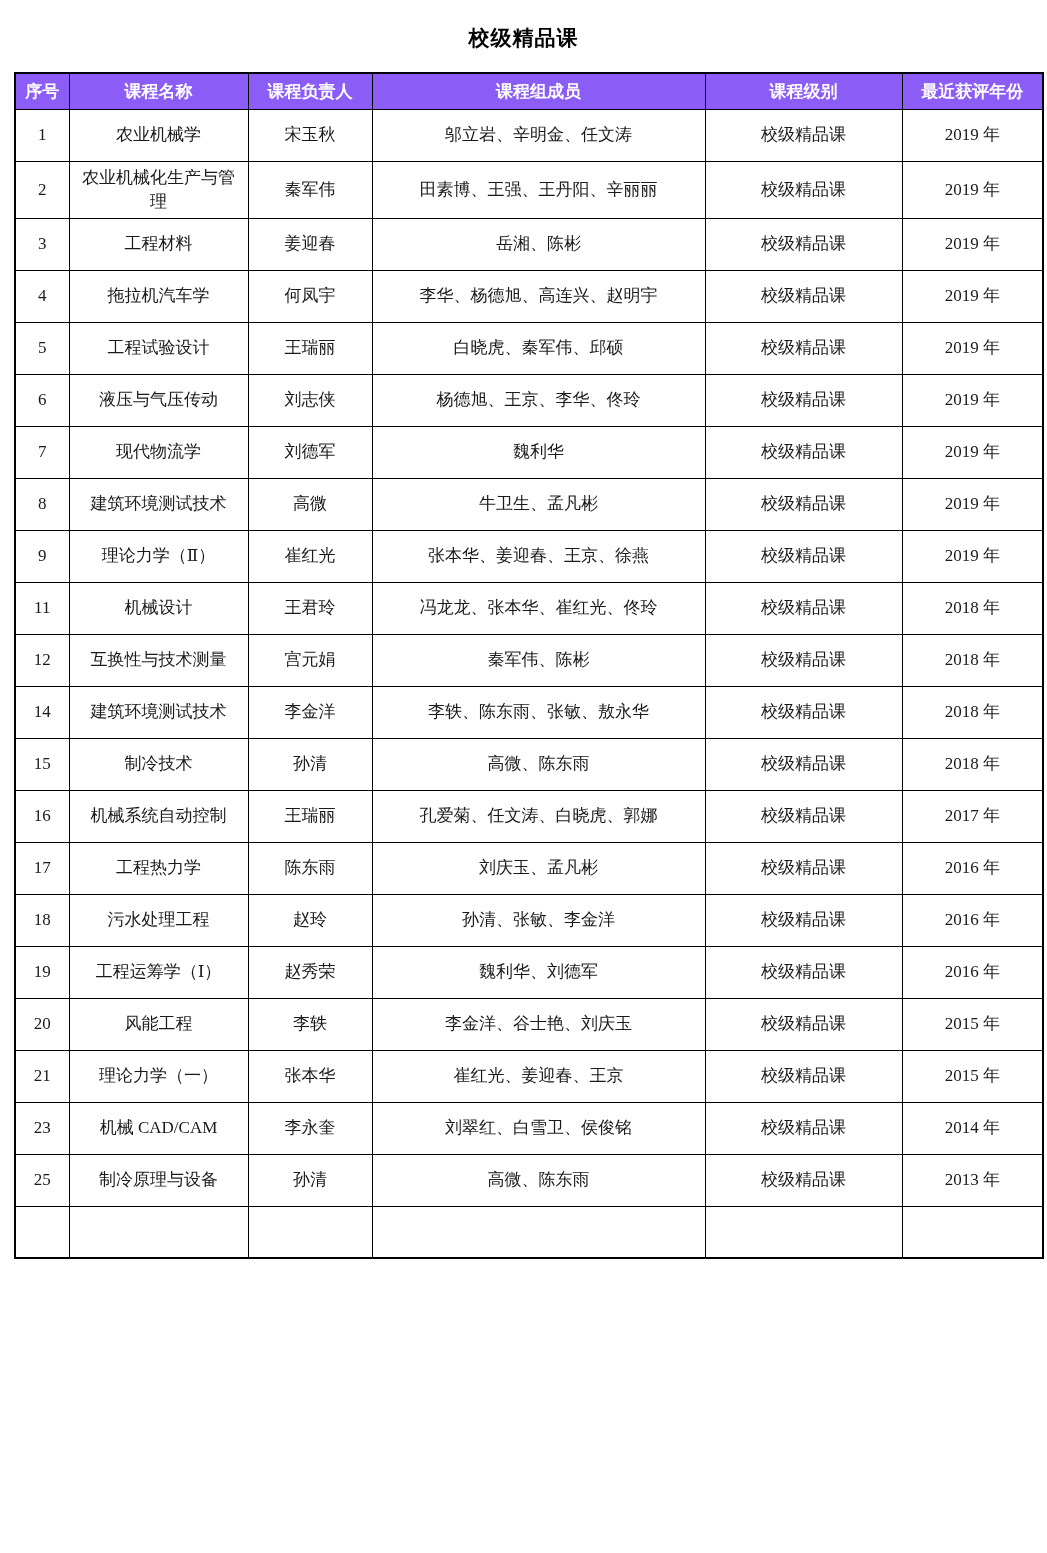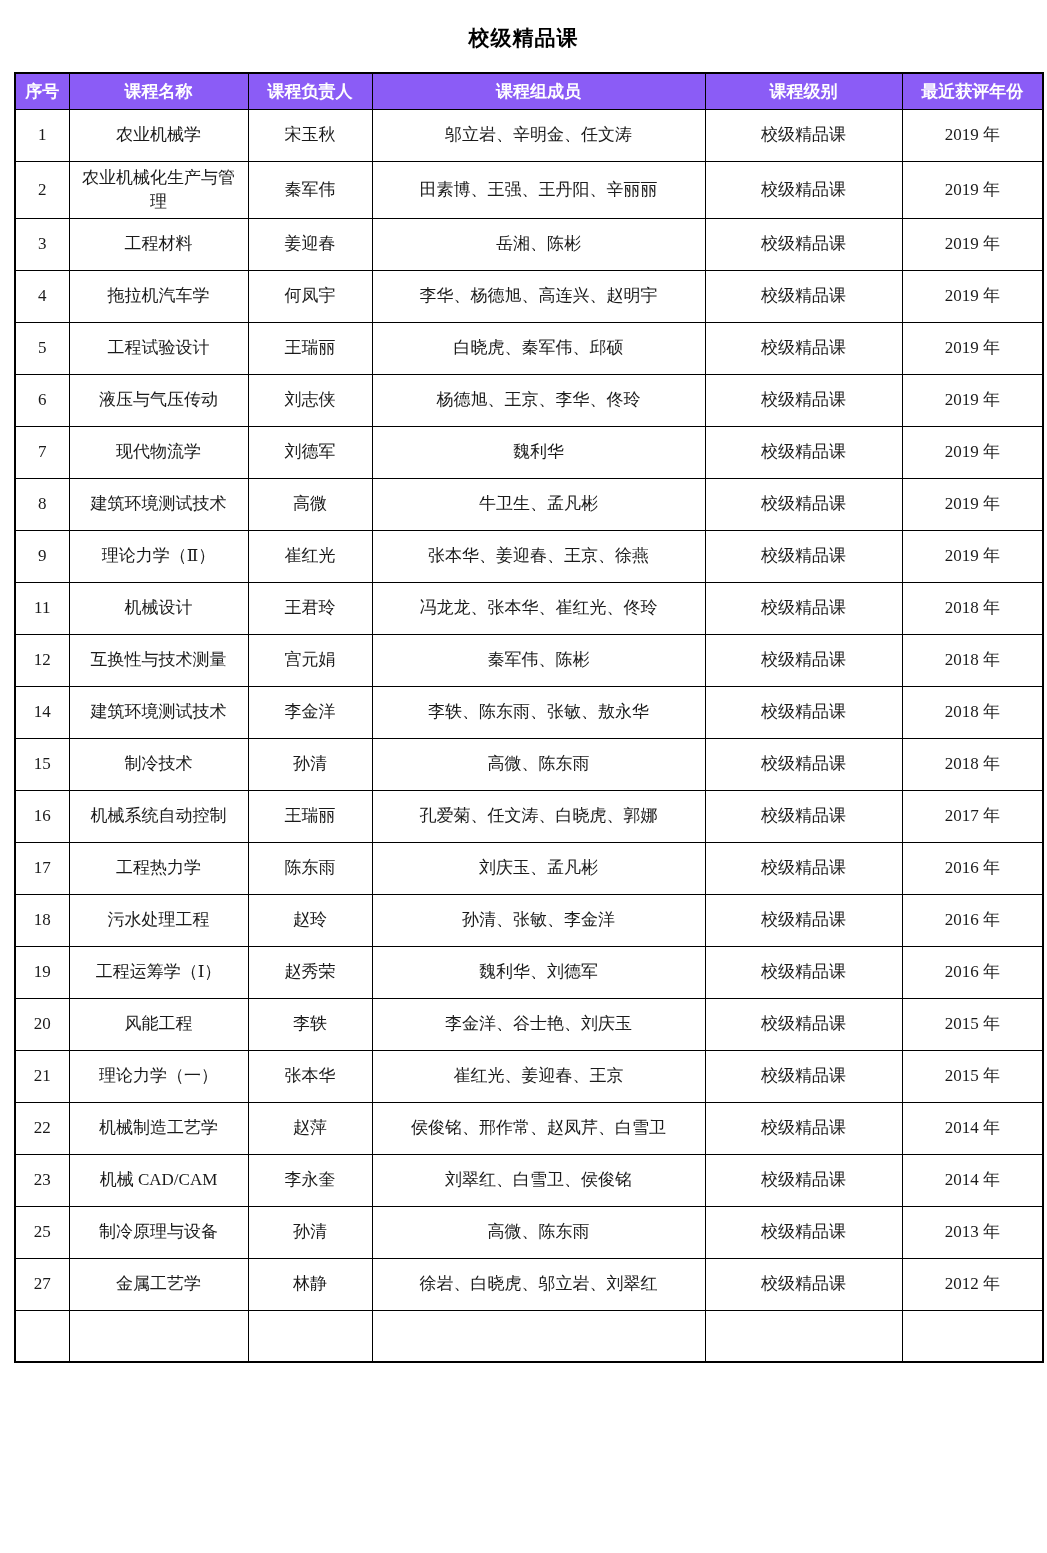--- a/index.html
+++ b/index.html
@@ -239,51 +239,35 @@
       </tr>
       <tr>
         <td class="cell-no">21</td>
         <td class="cell-course">理论力学（一）</td>
         <td class="cell-leader">张本华</td>
         <td class="cell-members">崔红光、姜迎春、王京</td>
         <td class="cell-level">校级精品课</td>
         <td class="cell-year">2015 年</td>
       </tr>
       <tr>
-        <td class="cell-no">22</td>
-        <td class="cell-course">机械制造工艺学</td>
-        <td class="cell-leader">赵萍</td>
-        <td class="cell-members">侯俊铭、邢作常、赵凤芹、白雪卫</td>
-        <td class="cell-level">校级精品课</td>
-        <td class="cell-year">2014 年</td>
-      </tr>
-      <tr>
         <td class="cell-no">23</td>
         <td class="cell-course">机械 CAD/CAM</td>
         <td class="cell-leader">李永奎</td>
         <td class="cell-members">刘翠红、白雪卫、侯俊铭</td>
         <td class="cell-level">校级精品课</td>
         <td class="cell-year">2014 年</td>
       </tr>
       <tr>
         <td class="cell-no">25</td>
         <td class="cell-course">制冷原理与设备</td>
         <td class="cell-leader">孙清</td>
         <td class="cell-members">高微、陈东雨</td>
         <td class="cell-level">校级精品课</td>
         <td class="cell-year">2013 年</td>
       </tr>
-      <tr>
-        <td class="cell-no">27</td>
-        <td class="cell-course">金属工艺学</td>
-        <td class="cell-leader">林静</td>
-        <td class="cell-members">徐岩、白晓虎、邬立岩、刘翠红</td>
-        <td class="cell-level">校级精品课</td>
-        <td class="cell-year">2012 年</td>
-      </tr>
       <tr class="partial-row">
         <td></td>
         <td></td>
         <td></td>
         <td></td>
         <td></td>
         <td></td>
       </tr>
     </tbody>
 </table>

